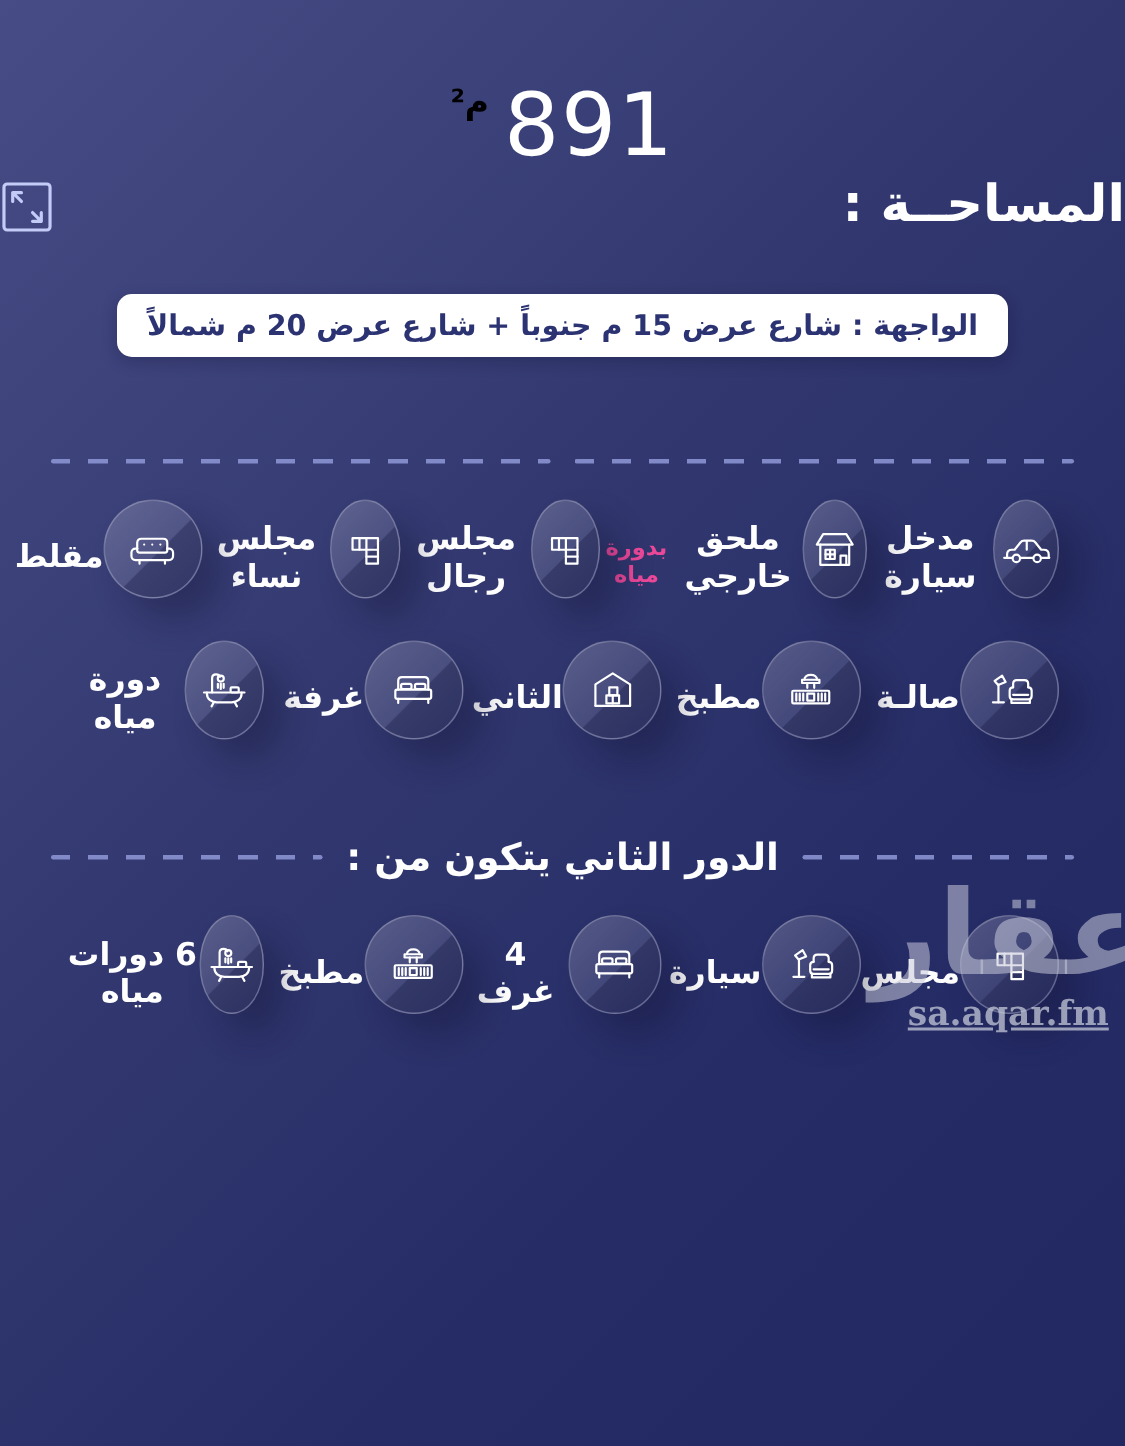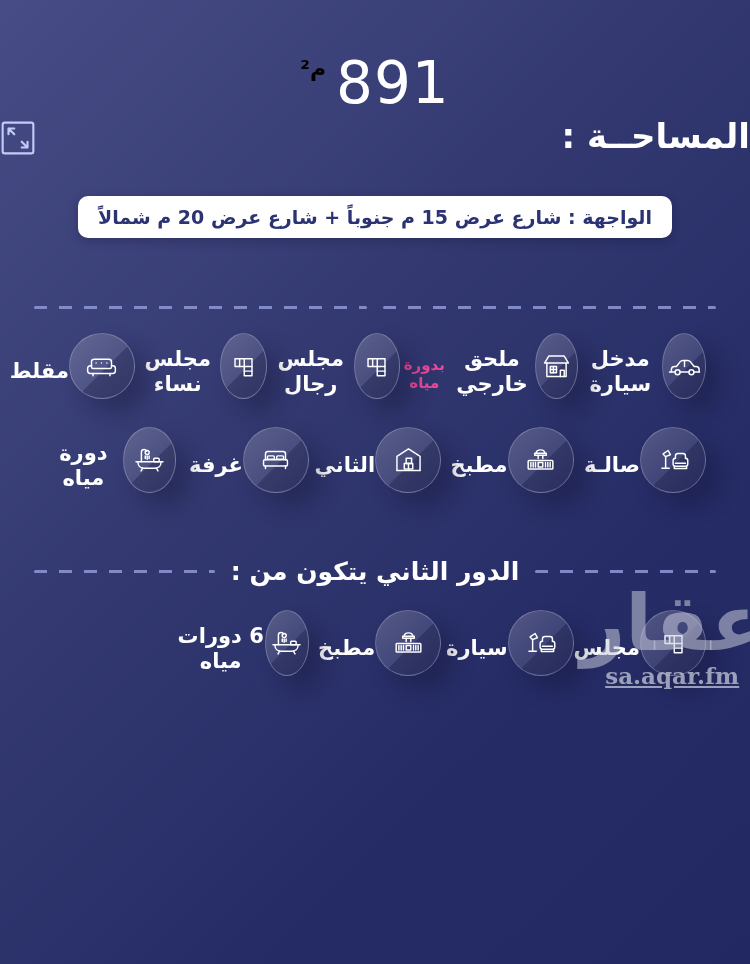--- a/index.html
+++ b/index.html
@@ -272,20 +272,28 @@
       <div class="badge">
           <svg class="ic">
             <use href="#i-hall"></use>
           </svg>
         </div>
       <div class="lbl">سيارة</div>
     </div>
     <div class="cell">
       <div class="badge">
           <svg class="ic">
+            <use href="#i-bed"></use>
+          </svg>
+        </div>
+      <div class="lbl">4 غرف</div>
+    </div>
+    <div class="cell">
+      <div class="badge">
+          <svg class="ic">
             <use href="#i-kitchen"></use>
           </svg>
         </div>
       <div class="lbl">مطبخ</div>
     </div>
     <div class="cell">
       <div class="badge">
           <svg class="ic">
             <use href="#i-bath"></use>
           </svg>

